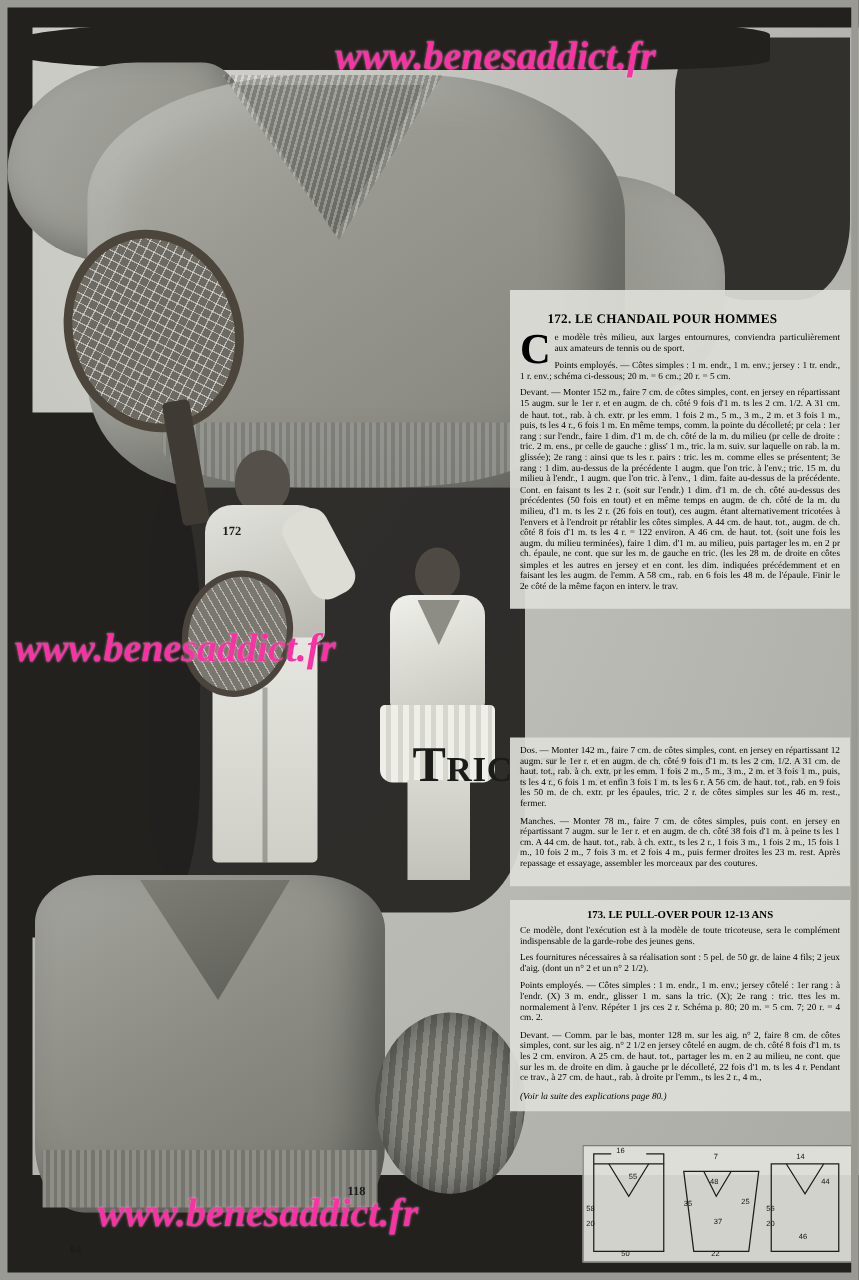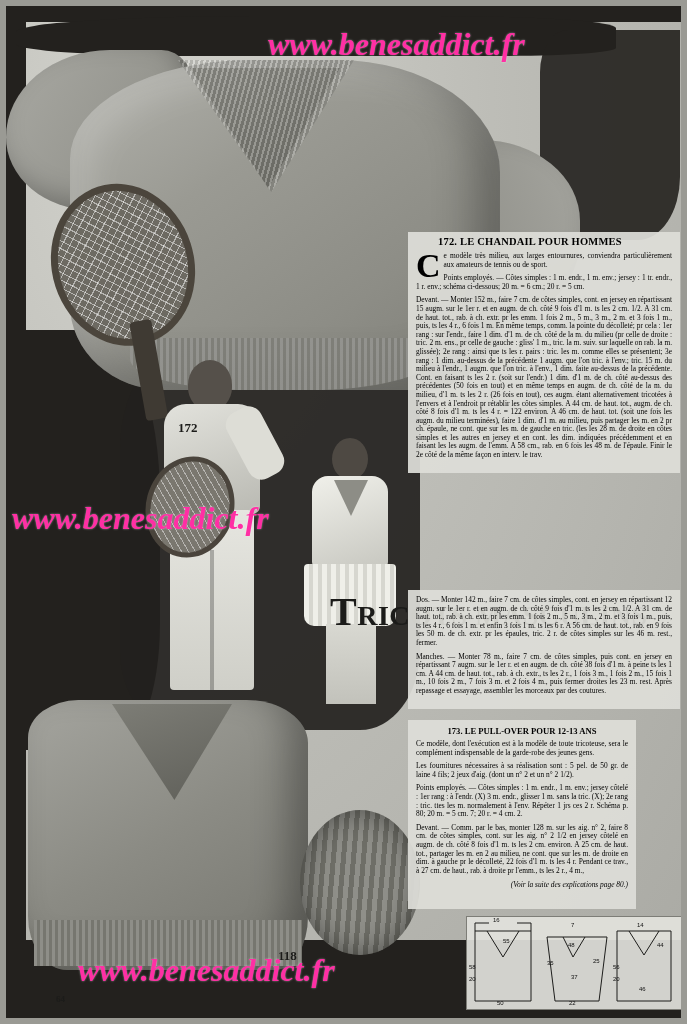--- a/index.html
+++ b/index.html
@@ -118,21 +118,21 @@
   }
   .swatch{
     position:absolute;left:300px;top:810px;width:120px;height:145px;border-radius:50%;
     background:repeating-linear-gradient(95deg,#8f8f89 0 5px,#6e6e67 5px 10px);
     box-shadow:inset 0 0 30px rgba(0,0,0,.45);
   }
   
   .textcol{
     position:absolute;left:408px;top:232px;width:272px;
     background:rgba(222,222,216,.93);
-    padding:0 8px 8px 8px;
+    padding:14px 8px 8px 8px;
     box-sizing:border-box;
   }
   .col-title{
     font-size:10.5px;font-weight:bold;letter-spacing:.2px;margin:4px 0 5px 22px;
   }
   .dropcap{
     float:left;font-size:34px;line-height:27px;font-weight:bold;margin:0 3px 0 0;
   }
   p.body{
     font-size:7.4px;line-height:8.6px;text-align:justify;margin:0 0 5px 0;
@@ -145,40 +145,40 @@
     font-family:"Liberation Serif", serif;
     margin-top:32px;
   }
   .bigtitle .cap{font-size:40px;}
   .sec2{
     position:absolute;left:408px;top:590px;width:272px;
     background:rgba(222,222,216,.93);
     padding:6px 8px 8px 8px;box-sizing:border-box;
   }
   .sec3{
-    position:absolute;left:408px;top:720px;width:228px;
+    position:absolute;left:408px;top:720px;width:272px;
     background:rgba(222,222,216,.93);
-    padding:5px 8px 20px 8px;box-sizing:border-box;
+    padding:5px 8px 8px 8px;box-sizing:border-box;
   }
   .sec-title{
     font-size:8.6px;font-weight:bold;text-align:center;margin:1px 0 4px 0;
   }
-  .italic-note{font-style:italic;font-size:7.4px;text-align:right;margin:4px 0 0 0;}
+  .italic-note{font-style:italic;font-size:7.4px;margin:4px 0 0 0;}
   
   .schem{
     position:absolute;left:466px;top:916px;width:214px;height:92px;
     background:rgba(226,226,220,.92);
     border:1px solid #7d7d77;
   }
   .schem svg{display:block;}
   
   .pagenum{
     position:absolute;left:56px;top:994px;font-size:9px;font-weight:bold;color:#1c1c1a;
   }
-  .fignum{position:absolute;font-size:13px;font-weight:bold;color:#1b1b19;}
+  .fignum{position:absolute;font-size:10px;font-weight:bold;color:#1b1b19;}
   
   .wm{
     position:absolute;
     font-family:"Liberation Serif", serif;
     font-weight:bold;font-style:italic;
     color:#ff2fa4;
     text-shadow:0 0 2px rgba(255,255,255,.55);
     white-space:nowrap;
     pointer-events:none;
   }

